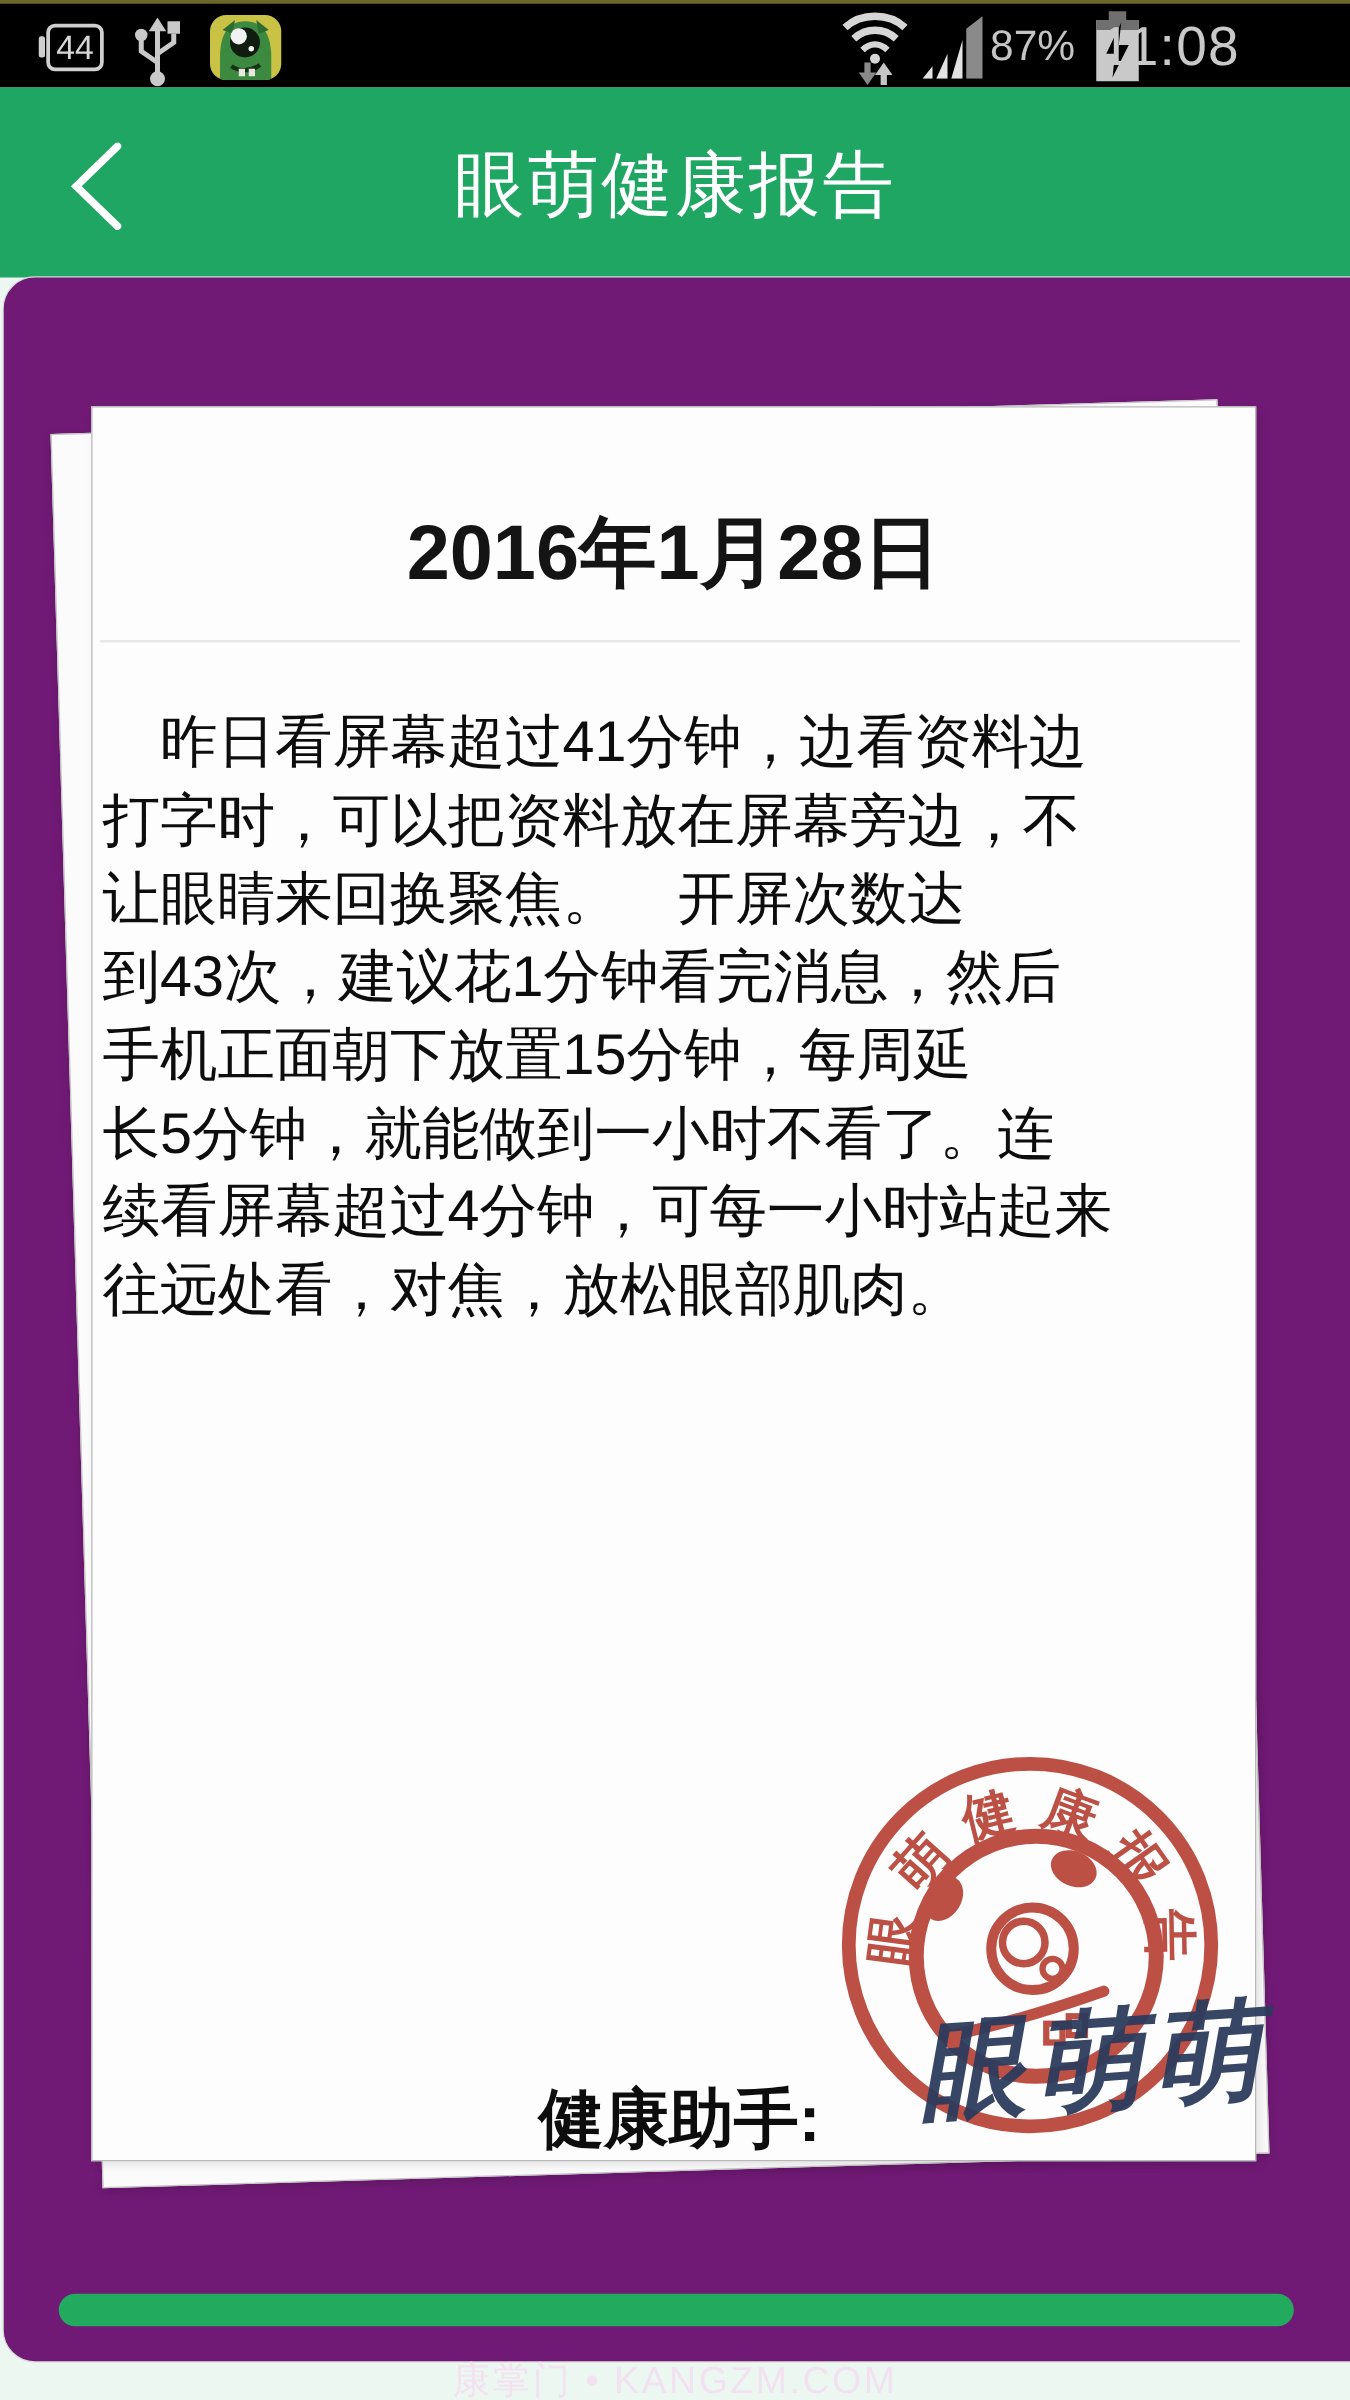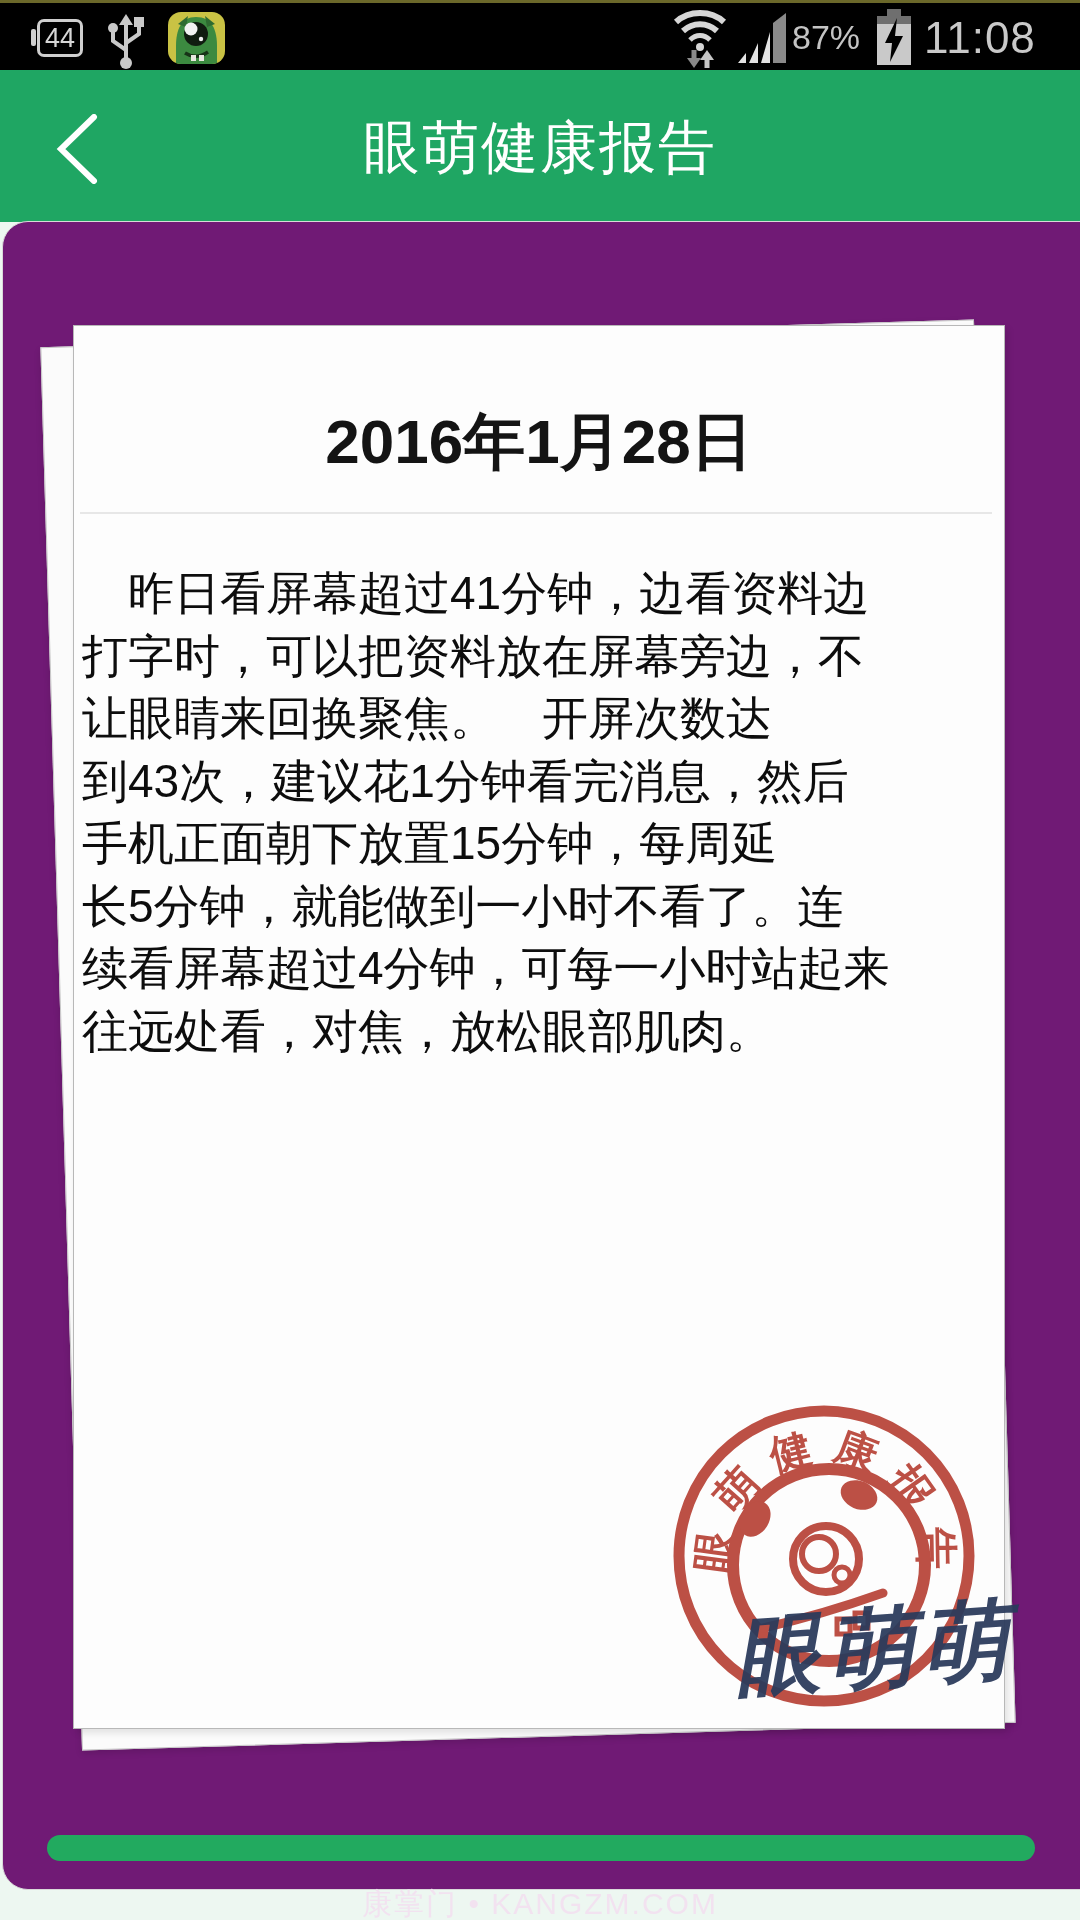--- a/index.html
+++ b/index.html
@@ -18,21 +18,21 @@
   .app-icon{position:absolute;left:168px;top:12px;width:57px;height:52px;border-radius:13px;
             background:#c9c244;overflow:hidden;}
   .wifi-icon{position:absolute;left:672px;top:8px;}
   .signal-icon{position:absolute;left:736px;top:13px;}
   .batt-percent{position:absolute;left:792px;top:18px;font-size:34px;color:#c4c4c4;text-align:right;}
   .batt-charge{position:absolute;left:877px;top:9px;width:34px;height:56px;}
   .batt-charge .nub{position:absolute;left:10px;top:0;width:14px;height:7px;background:#6f6f6f;}
   .batt-charge .body{position:absolute;left:0;top:7px;width:34px;height:49px;background:#c9c9c9;}
   .batt-charge .empty{position:absolute;left:0;top:7px;width:34px;height:8px;background:#6f6f6f;}
   .batt-charge svg{position:absolute;left:0;top:7px;}
-  .clock{position:absolute;left:924px;top:13px;font-size:44px;color:#c9c9c9;letter-spacing:1px;}
+  .clock{position:absolute;left:880px;top:13px;font-size:44px;color:#c9c9c9;letter-spacing:1px;}
 
   
   .app-bar{position:absolute;left:0;top:70px;width:1080px;height:152px;background:#1fa663;}
   .back-button{position:absolute;left:30px;top:30px;width:90px;height:92px;cursor:pointer;}
   .back-button svg{position:absolute;left:26px;top:14px;}
   .page-title{position:absolute;left:0;top:40px;width:100%;text-align:center;
               color:#fff;font-size:57px;letter-spacing:2px;}
 
   
   .content-card{position:absolute;left:2px;top:221px;width:1072px;height:1667px;
@@ -166,20 +166,21 @@
 
       <div class="report-body">　昨日看屏幕超过41分钟，边看资料边
 打字时，可以把资料放在屏幕旁边，不
 让眼睛来回换聚焦。　开屏次数达
 到43次，建议花1分钟看完消息，然后
 手机正面朝下放置15分钟，每周延
 长5分钟，就能做到一小时不看了。连
 续看屏幕超过4分钟，可每一小时站起来
 往远处看，对焦，放松眼部肌肉。</div>
 
+      <div class="assistant-label">健康助手:</div>
 
       <svg class="stamp" viewBox="0 0 308 308">
         <defs>
           <path id="stamp-arc" d="M 60 179 A 97 97 0 1 1 248 179" fill="none"></path>
         </defs>
         <circle cx="153" cy="153" r="145" fill="none" stroke="#b9473c" stroke-width="11"></circle>
         <text font-size="42" font-weight="bold" fill="#b9473c" letter-spacing="16">
           <textPath href="#stamp-arc" startOffset="8">眼萌健康报告</textPath>
         </text>
         <g>

